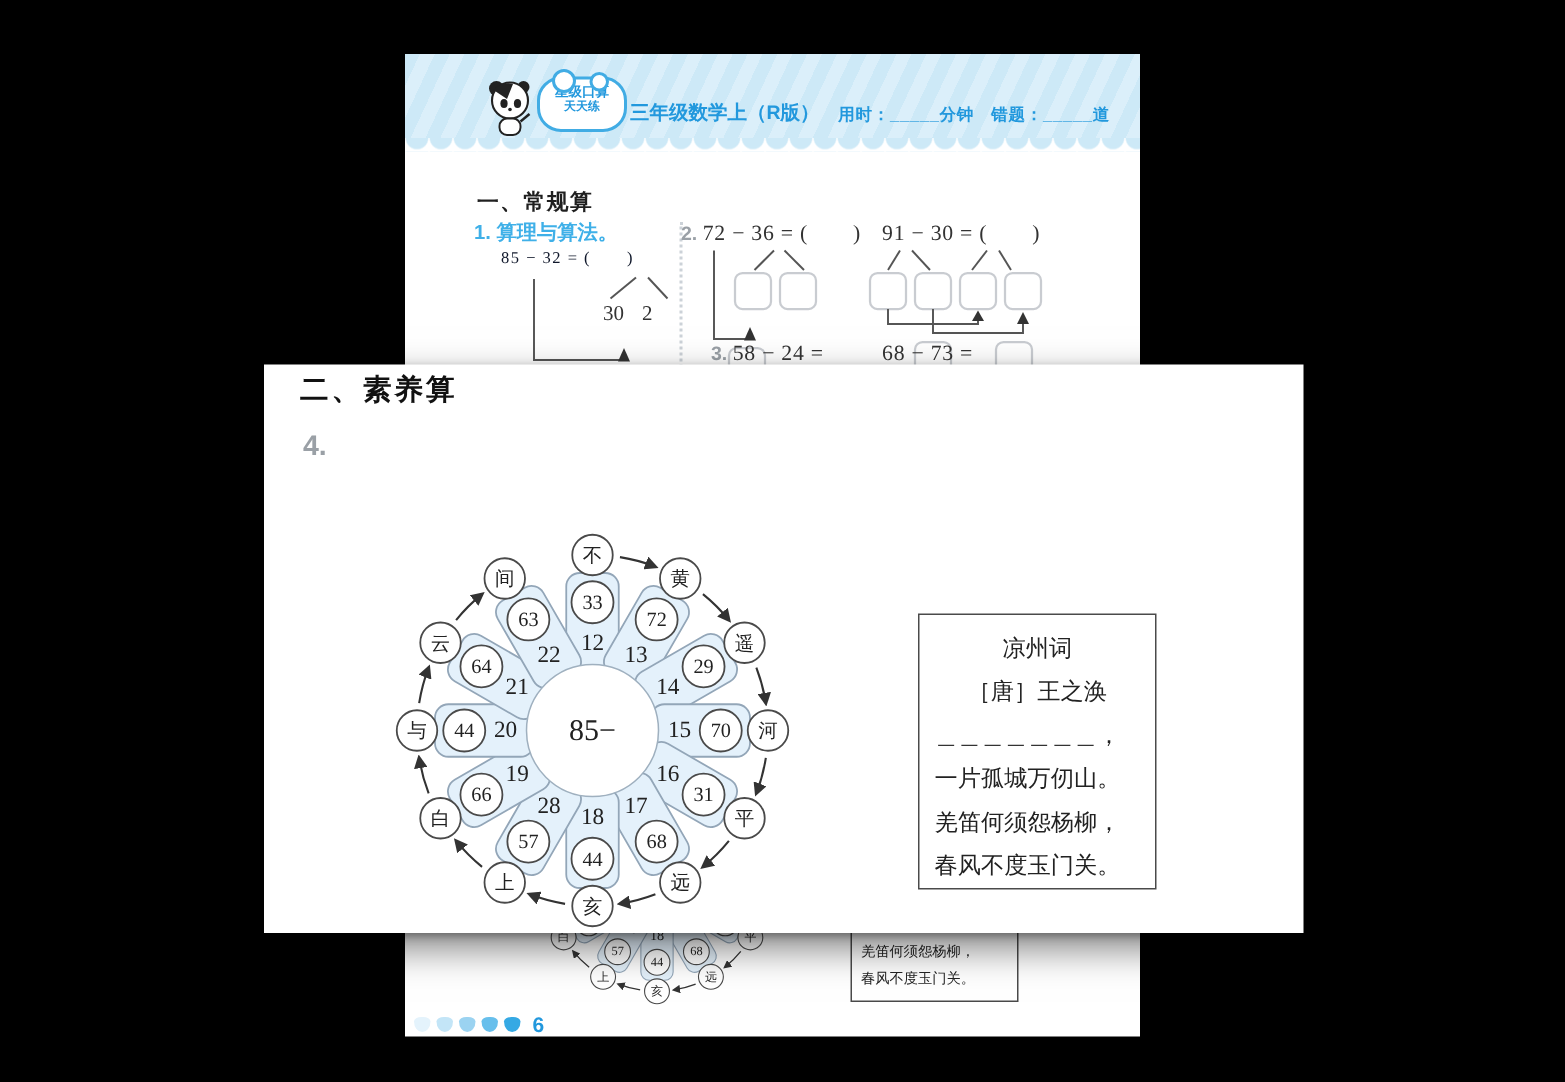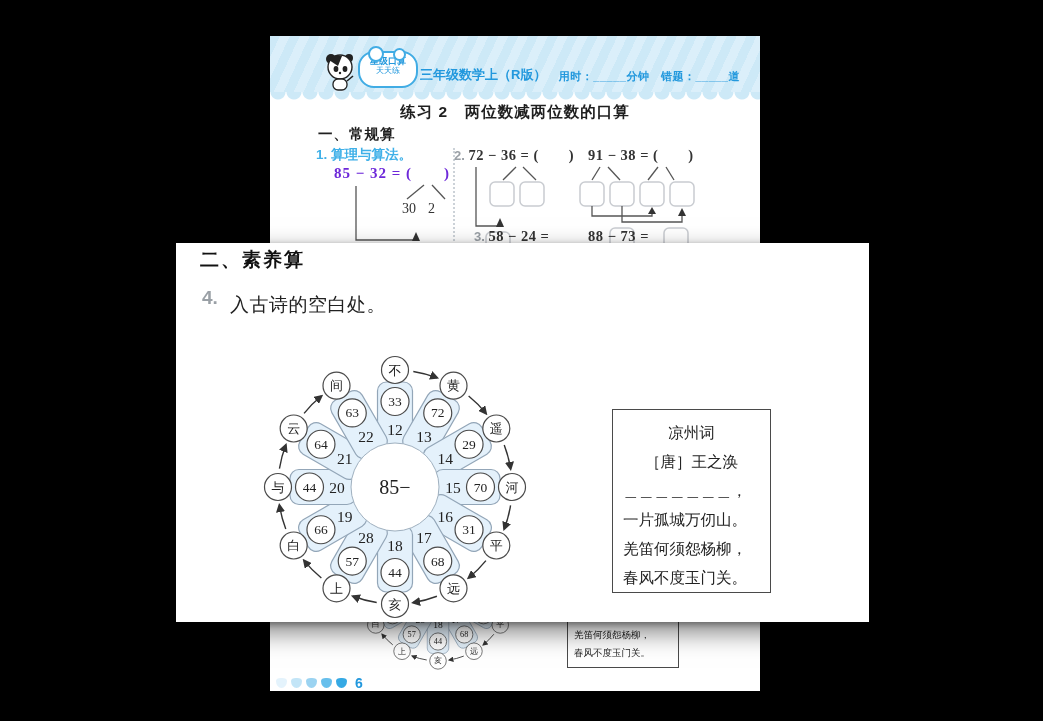--- a/index.html
+++ b/index.html
@@ -13,30 +13,30 @@
         background-image:radial-gradient(circle at 8px 0px,#cde9f7 7px,rgba(0,0,0,0) 8px);
         background-size:16px 9px;background-repeat:repeat-x;}
   .brand-title{position:absolute;left:150px;top:30px;font-size:13px;font-weight:bold;color:#2298dd;}
   .timing{position:absolute;right:20px;top:33px;font-size:11px;font-weight:bold;color:#2298dd;letter-spacing:.5px;}
   .cloud{position:absolute;left:88px;top:15px;width:56px;height:33px;background:#fff;
          border:2px solid #41ace4;border-radius:16px;text-align:center;line-height:1.1;}
   .cloud:before,.cloud:after{content:"";position:absolute;background:#fff;border:2px solid #41ace4;border-radius:50%;}
   .cloud:before{width:12px;height:12px;left:8px;top:-7px;}
   .cloud:after{width:9px;height:9px;right:10px;top:-5px;}
   .cloud .l1{display:block;margin-top:4px;font-size:9px;font-weight:bold;color:#2298dd;}
-  .cloud .l2{display:block;font-size:8px;font-weight:normal;color:#2298dd;}
+  .cloud .l2{display:block;font-size:8px;font-weight:bold;color:#2298dd;}
   .ex-title{position:absolute;left:0;top:66px;width:100%;text-align:center;
             font-size:15.5px;font-weight:bold;color:#1f1f1f;letter-spacing:1px;}
   .sec-head{position:absolute;left:48px;top:89px;font-size:14.5px;font-weight:bold;color:#1f1f1f;letter-spacing:1px;}
   .qnum-blue{color:#3fb0e8;font-weight:bold;}
   .qnum-gray{color:#9aa0a6;font-weight:bold;}
-  .serif{font-family:"Liberation Serif","DejaVu Serif",serif;font-weight:bold;}
+  .serif{font-family:"Liberation Serif","DejaVu Serif",serif;}
   .q1-line{position:absolute;left:46px;top:110px;font-size:13.5px;text-align:center;}
   .q1-label{color:#3fb0e8;font-weight:bold;}
-  .q1-expr{position:absolute;left:64px;top:128px;font-size:15px;color:#6d28d9;letter-spacing:1px;}
+  .q1-expr{position:absolute;left:64px;top:128px;font-size:11px;color:#0f172a;letter-spacing:1px;}
   .q1-svg{position:absolute;left:58px;top:146px;}
   .divider{position:absolute;left:183px;top:112px;height:128px;border-left:2px dotted #ccd2d8;}
   .q2a-line{position:absolute;left:184px;top:110px;font-size:13px;}
   .q2a-expr,.q2b-expr,.q3-expr{font-size:14.5px;color:#333;letter-spacing:.5px;}
   .q2b-line{position:absolute;left:318px;top:110px;font-size:13px;}
   .q2a-svg{position:absolute;left:196px;top:128px;}
   .q2b-svg{position:absolute;left:306px;top:128px;}
   .q3-line{position:absolute;left:184px;top:192px;font-size:13px;margin-left:20px;}
   .q3b-line{position:absolute;left:318px;top:192px;font-size:13px;}
   .diag-line{stroke:#555;stroke-width:1.3;fill:none;}
@@ -85,21 +85,20 @@
     </svg>
 
     <div class="cloud">
       <span class="l1">星级口算</span>
       <span class="l2">天天练</span>
     </div>
 
     <div class="brand-title">三年级数学上（R版）</div>
     <div class="timing">用时：_____分钟　错题：_____道</div>
 
-    <div class="ex-title">练习 2　两位数减两位数的口算</div>
     <div class="sec-head">一、常规算</div>
 
     <div class="q1-line">
       <span class="qnum-blue">1.</span>
       <span class="q1-label">算理与算法。</span>
     </div>
     <div class="q1-expr serif">85 − 32 = (　　)</div>
 
     <svg class="q1-svg" width="150" height="96" viewBox="0 0 150 96">
       <line class="diag-line" x1="96" y1="3" x2="79" y2="17"></line>
@@ -111,21 +110,21 @@
       <rect class="diag-box" x="34" y="64" width="26" height="26" rx="6"></rect>
     </svg>
 
     <div class="divider"></div>
 
     <div class="q2a-line">
       <span class="qnum-gray">2.</span>
       <span class="q2a-expr serif">72 − 36 = (　　)</span>
     </div>
     <div class="q2b-line">
-      <span class="q2b-expr serif">91 − 38 = (　　)</span>
+      <span class="q2b-expr serif">91 − 30 = (　　)</span>
     </div>
 
     <svg class="q2a-svg" width="115" height="100" viewBox="0 0 115 100">
       <line class="diag-line" x1="50" y1="3" x2="37" y2="16"></line>
       <line class="diag-line" x1="57" y1="3" x2="70" y2="16"></line>
       <rect class="diag-box" x="24" y="18" width="24" height="24" rx="5"></rect>
       <rect class="diag-box" x="54" y="18" width="24" height="24" rx="5"></rect>
       <path class="diag-line" d="M10,3 L10,62 L34,62"></path>
       <polygon points="30,63 38,63 34,54" fill="#333"></polygon>
       <rect class="diag-box" x="20" y="68" width="24" height="24" rx="5"></rect>
@@ -146,21 +145,21 @@
       <polygon points="102,52 110,52 106,44" fill="#333"></polygon>
       <rect class="diag-box" x="34" y="64" width="24" height="24" rx="5"></rect>
       <rect class="diag-box" x="88" y="64" width="24" height="24" rx="5"></rect>
     </svg>
 
     <div class="q3-line">
       <span class="qnum-gray">3.</span>
       <span class="q3-expr serif">58 − 24 =</span>
     </div>
     <div class="q3b-line">
-      <span class="q3-expr serif">88 − 73 =</span>
+      <span class="q3-expr serif">68 − 73 =</span>
     </div>
 
     <svg id="wheel-bg" class="bg-wheel" width="172" height="172" viewBox="-140 -140 280 280">
         <defs>
           <marker id="ahB" viewBox="0 0 8 8" refX="6" refY="4" markerWidth="6.5" markerHeight="6.5" orient="auto">
             <path d="M0,0 L8,4 L0,8 Z" fill="#333"></path>
           </marker>
         </defs>
         <path d="M18.30,-115.56 A117,117 0 0 1 41.93,-109.23" fill="none" stroke="#333" stroke-width="1.4" marker-end="url(#ahB)"></path>
         <path d="M73.63,-90.93 A117,117 0 0 1 90.93,-73.63" fill="none" stroke="#333" stroke-width="1.4" marker-end="url(#ahB)"></path>
@@ -265,21 +264,20 @@
       <span class="drop" style="background: rgb(103, 191, 236);"></span>
       <span class="drop" style="background: rgb(53, 169, 228);"></span>
       <span class="pagenum">6</span>
     </div>
   </div>
 
   <div class="overlay">
     <div class="o-head">二、素养算</div>
     <div class="o-q4num">4.</div>
     <div class="o-q4text">
-      <div>入古诗的空白处。</div>
     </div>
 
     <svg id="wheel-main" class="o-wheel" width="280" height="280" viewBox="-140 -140 280 280">
         <defs>
           <marker id="ahA" viewBox="0 0 8 8" refX="6" refY="4" markerWidth="6.5" markerHeight="6.5" orient="auto">
             <path d="M0,0 L8,4 L0,8 Z" fill="#333"></path>
           </marker>
         </defs>
         <path d="M18.30,-115.56 A117,117 0 0 1 41.93,-109.23" fill="none" stroke="#333" stroke-width="1.4" marker-end="url(#ahA)"></path>
         <path d="M73.63,-90.93 A117,117 0 0 1 90.93,-73.63" fill="none" stroke="#333" stroke-width="1.4" marker-end="url(#ahA)"></path>

